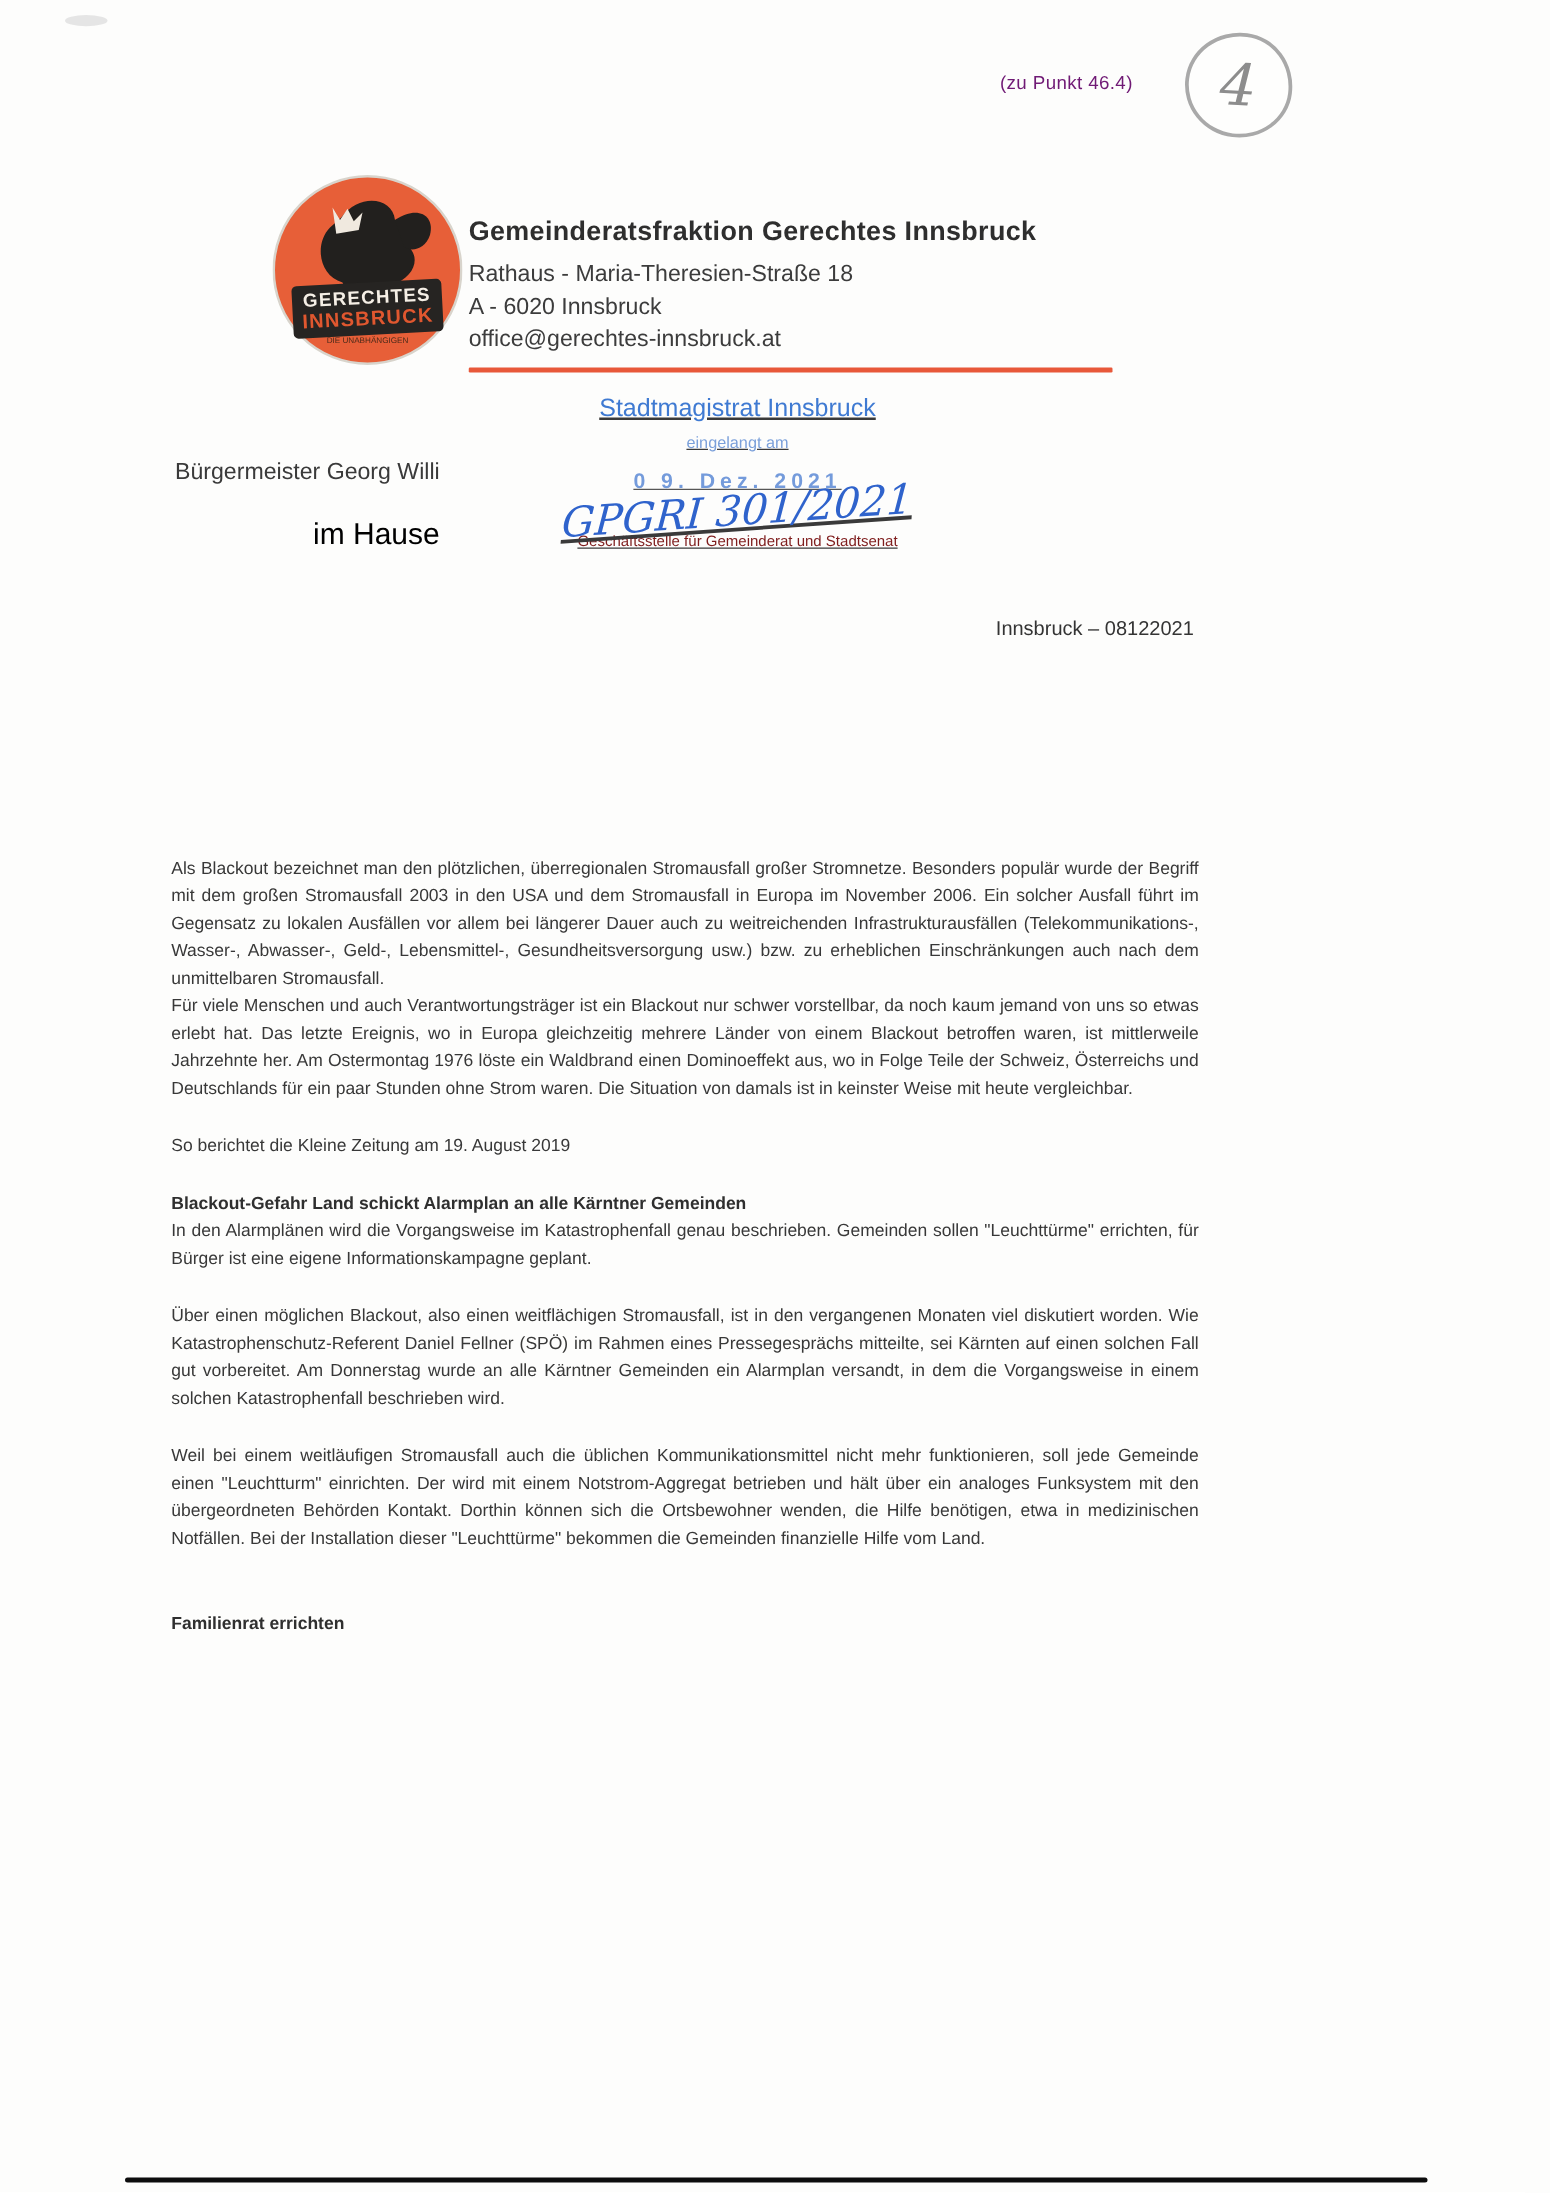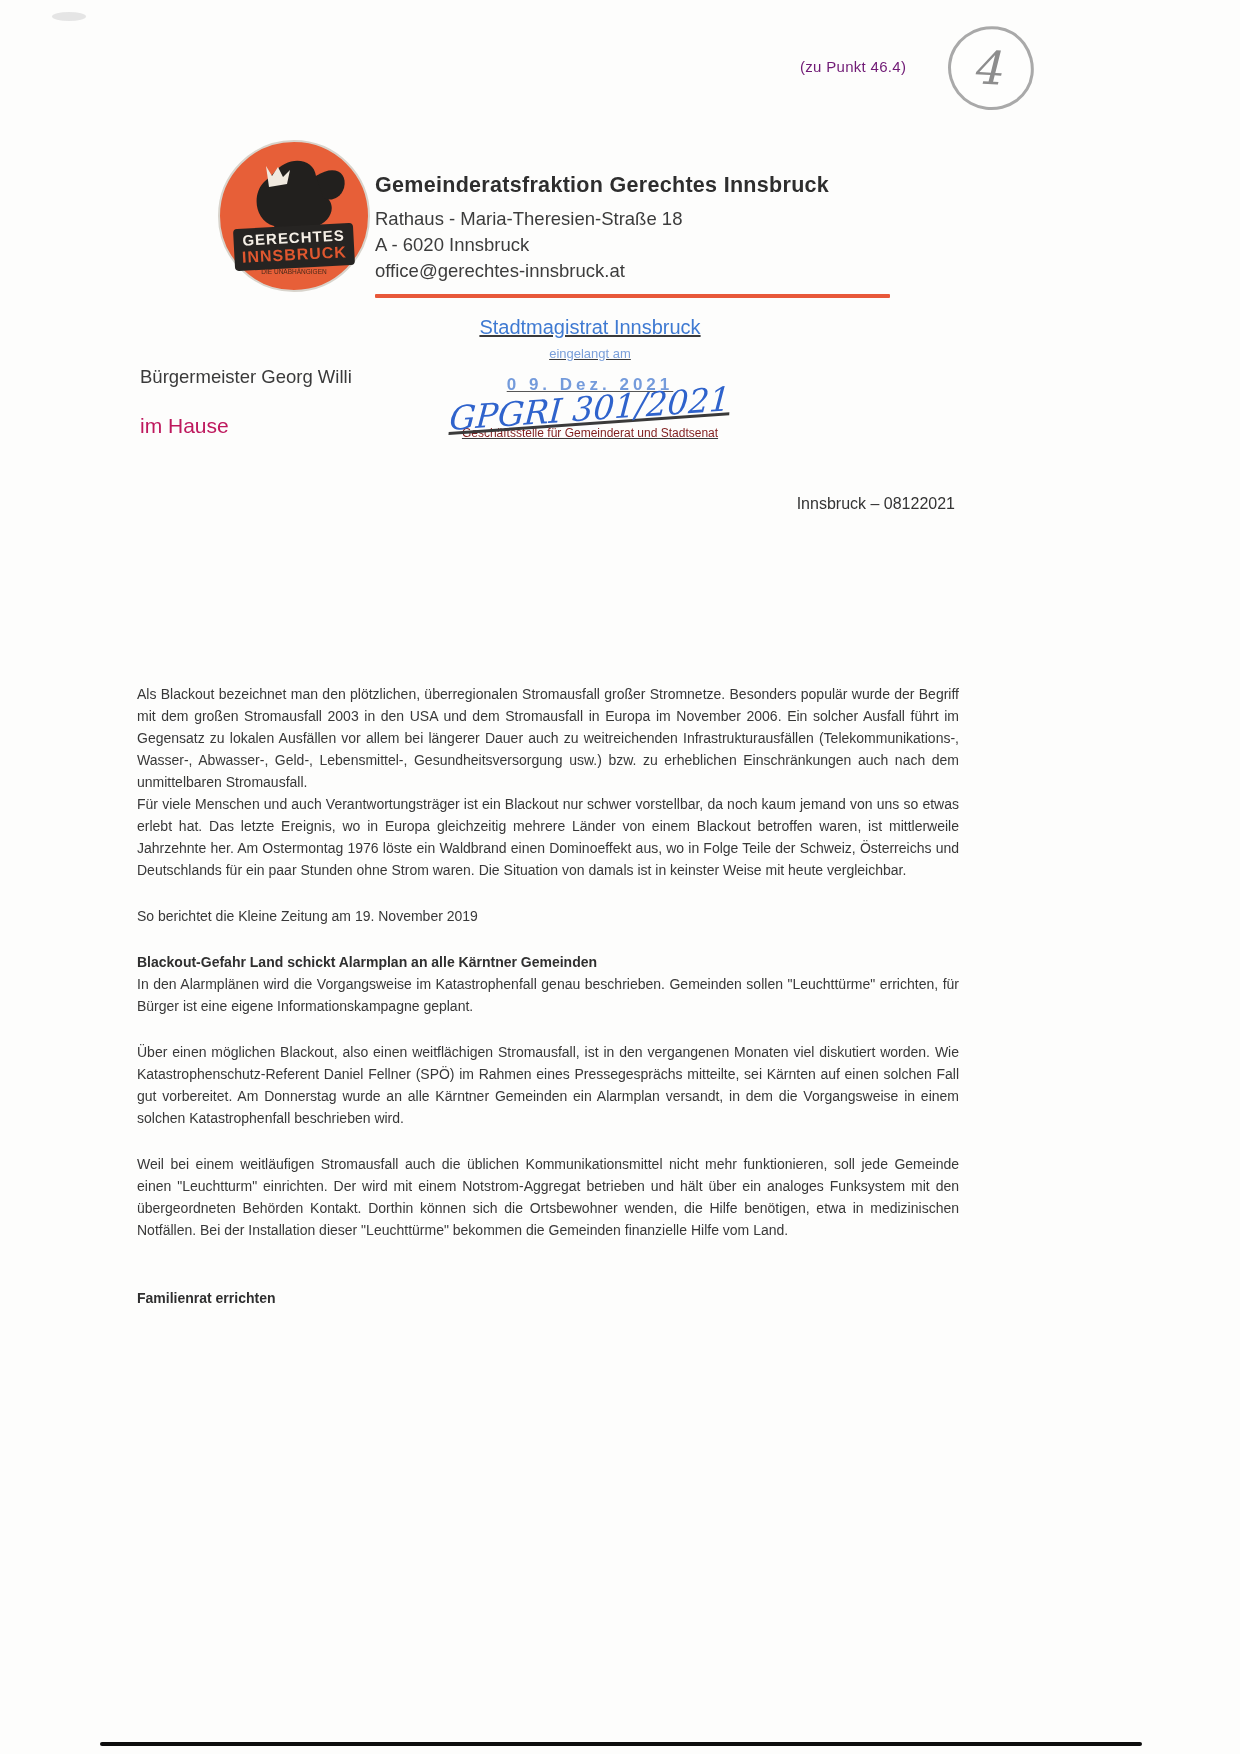--- a/index.html
+++ b/index.html
@@ -61,21 +61,21 @@
     font-family: "DejaVu Serif", serif; font-style: italic;
     font-size: 33px; color: #2f63cc;
     transform: rotate(-4deg) skewX(-8deg);
     margin-top: -6px; white-space: nowrap;
   }
   .stamp-office { font-size: 12px; color: #7f1d1d; margin-top: -2px; }
 
   
   .recipient { position: absolute; left: 140px; top: 366px; }
   .recipient-line1 { font-size: 18.5px; color: #3a3a3a; }
-  .recipient-line2 { font-size: 21px; color: #be185d; margin-top: 26px; }
+  .recipient-line2 { font-size: 24px; color: #000000; margin-top: 26px; text-align: right; }
 
   
   .dateline { position: absolute; right: 285px; top: 495px; font-size: 16px; color: #343434; }
 
   
   .subject {
     position: absolute; left: 137px; top: 585px; width: 822px;
     text-align: center; font-size: 25px; font-style: italic;
     letter-spacing: 3px; color: #3a3a3a;
   }
@@ -144,21 +144,21 @@
     <div class="recipient-line1">Bürgermeister Georg Willi</div>
     <div class="recipient-line2">im Hause</div>
   </div>
 
   <div class="dateline">Innsbruck – 08122021</div>
 
 
   <div class="body-text">
     <p class="just">Als Blackout bezeichnet man den plötzlichen, überregionalen Stromausfall großer Stromnetze. Besonders populär wurde der Begriff mit dem großen Stromausfall 2003 in den USA und dem Stromausfall in Europa im November 2006. Ein solcher Ausfall führt im Gegensatz zu lokalen Ausfällen vor allem bei längerer Dauer auch zu weitreichenden Infrastrukturausfällen (Telekommunikations-, Wasser-, Abwasser-, Geld-, Lebensmittel-, Gesundheitsversorgung usw.) bzw. zu erheblichen Einschränkungen auch nach dem unmittelbaren Stromausfall.</p>
     <p class="just">Für viele Menschen und auch Verantwortungsträger ist ein Blackout nur schwer vorstellbar, da noch kaum jemand von uns so etwas erlebt hat. Das letzte Ereignis, wo in Europa gleichzeitig mehrere Länder von einem Blackout betroffen waren, ist mittlerweile Jahrzehnte her. Am Ostermontag 1976 löste ein Waldbrand einen Dominoeffekt aus, wo in Folge Teile der Schweiz, Österreichs und Deutschlands für ein paar Stunden ohne Strom waren. Die Situation von damals ist in keinster Weise mit heute vergleichbar.</p>
-    <p class="gap">So berichtet die Kleine Zeitung am 19. November 2019</p>
+    <p class="gap">So berichtet die Kleine Zeitung am 19. August 2019</p>
     <p class="bold gap">Blackout-Gefahr Land schickt Alarmplan an alle Kärntner Gemeinden</p>
     <p class="just">In den Alarmplänen wird die Vorgangsweise im Katastrophenfall genau beschrieben. Gemeinden sollen "Leuchttürme" errichten, für Bürger ist eine eigene Informationskampagne geplant.</p>
     <p class="just gap">Über einen möglichen Blackout, also einen weitflächigen Stromausfall, ist in den vergangenen Monaten viel diskutiert worden. Wie Katastrophenschutz-Referent Daniel Fellner (SPÖ) im Rahmen eines Pressegesprächs mitteilte, sei Kärnten auf einen solchen Fall gut vorbereitet. Am Donnerstag wurde an alle Kärntner Gemeinden ein Alarmplan versandt, in dem die Vorgangsweise in einem solchen Katastrophenfall beschrieben wird.</p>
     <p class="just gap">Weil bei einem weitläufigen Stromausfall auch die üblichen Kommunikationsmittel nicht mehr funktionieren, soll jede Gemeinde einen "Leuchtturm" einrichten. Der wird mit einem Notstrom-Aggregat betrieben und hält über ein analoges Funksystem mit den übergeordneten Behörden Kontakt. Dorthin können sich die Ortsbewohner wenden, die Hilfe benötigen, etwa in medizinischen Notfällen. Bei der Installation dieser "Leuchttürme" bekommen die Gemeinden finanzielle Hilfe vom Land.</p>
     <p class="bold gap2">Familienrat errichten</p>
   </div>
 
   <div class="bottom-line"></div>
 
 </div>

